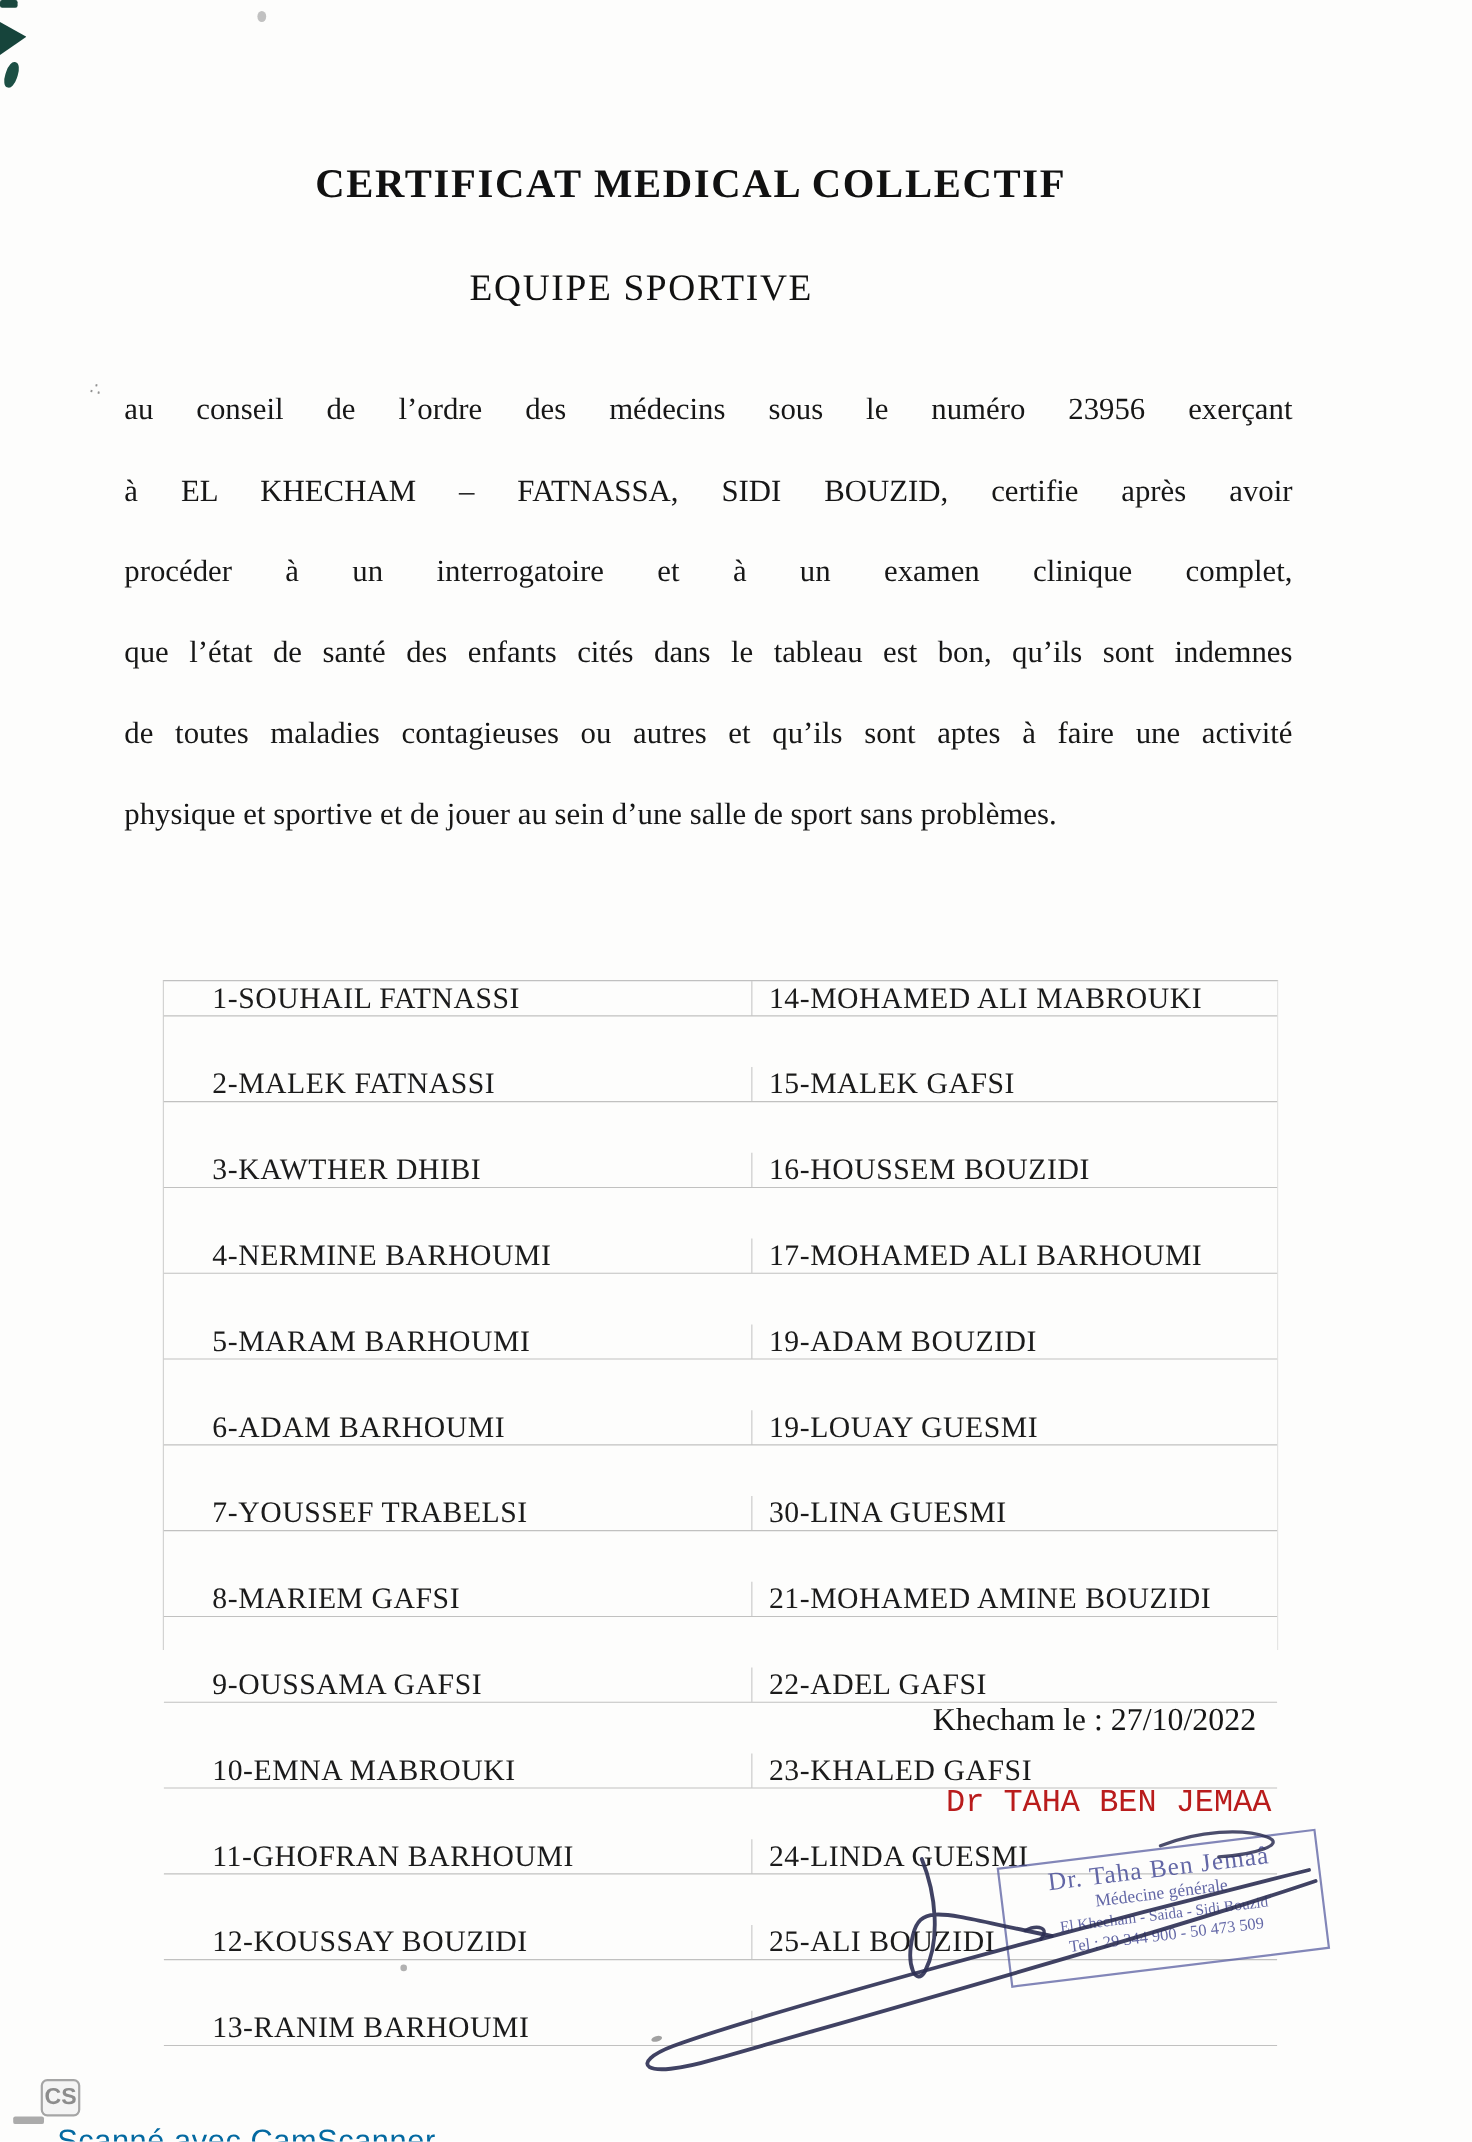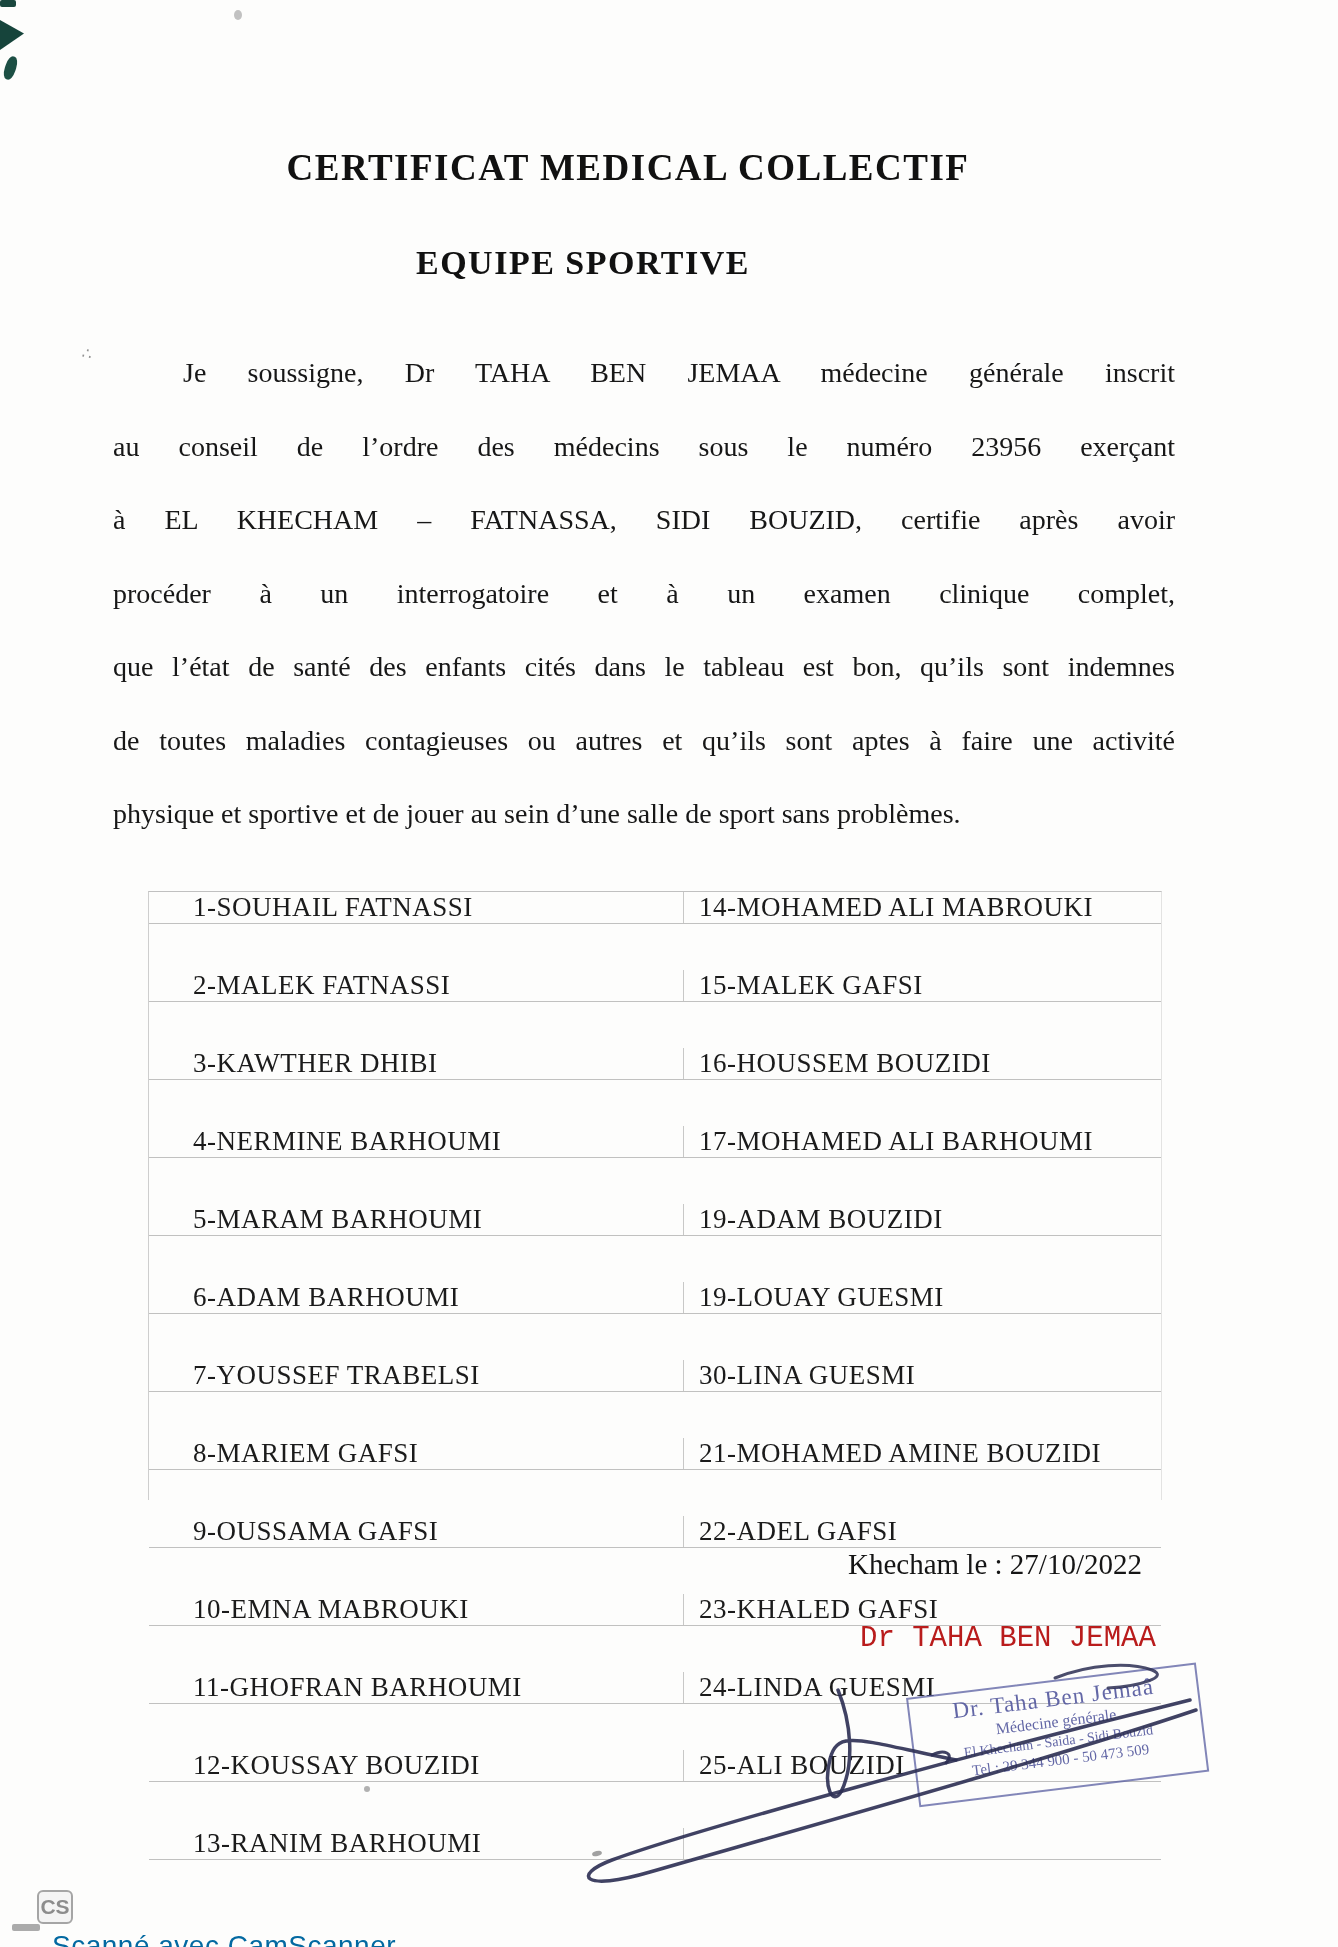--- a/index.html
+++ b/index.html
@@ -20,21 +20,21 @@
   .margin-mark{left:82px;top:344px;font-size:16px;color:#777;opacity:.8;transform:rotate(12deg);font-family:"DejaVu Sans",sans-serif;}
   .speck-b1{left:364px;top:1786px;width:6px;height:6px;background:#666;opacity:.5;border-radius:50%;}
   .speck-b2{left:592px;top:1851px;width:10px;height:5px;background:#555;opacity:.55;border-radius:50%;transform:rotate(-15deg);}
 
   .doc-title{
     position:absolute;top:146px;left:0;width:1256px;
     text-align:center;font-weight:bold;font-size:37px;letter-spacing:1.5px;color:#111;
   }
   .doc-subtitle{
     position:absolute;top:244px;left:0;width:1166px;
-    text-align:center;font-weight:bold;font-size:34px;letter-spacing:1.5px;color:#111;
+    text-align:center;font-weight:normal;font-size:34px;letter-spacing:1.5px;color:#111;
   }
   .body-text{
     position:absolute;top:336px;left:113px;width:1062px;
     font-size:28px;line-height:73.5px;color:#171717;
   }
   .body-line{text-align:justify;text-align-last:justify;}
   .body-line.first{text-indent:70px;}
   .body-line.last{text-align:left;text-align-last:left;}
 
   .names-table{
@@ -110,21 +110,20 @@
   <div class="artifact corner-mark-3"></div>
   <div class="artifact speck-top"></div>
   <div class="artifact margin-mark">∴</div>
   <div class="artifact speck-b1"></div>
   <div class="artifact speck-b2"></div>
 
   <div class="doc-title">CERTIFICAT MEDICAL COLLECTIF</div>
   <div class="doc-subtitle">EQUIPE SPORTIVE</div>
 
   <div class="body-text">
-    <div class="body-line first">Je soussigne, Dr TAHA BEN JEMAA médecine générale inscrit</div>
     <div class="body-line">au conseil de l’ordre des médecins sous le numéro 23956 exerçant</div>
     <div class="body-line">à EL KHECHAM – FATNASSA, SIDI BOUZID, certifie après avoir</div>
     <div class="body-line">procéder à un interrogatoire et à un examen clinique complet,</div>
     <div class="body-line">que l’état de santé des enfants cités dans le tableau est bon, qu’ils sont indemnes</div>
     <div class="body-line">de toutes maladies contagieuses ou autres et qu’ils sont aptes à faire une activité</div>
     <div class="body-line last">physique et sportive et de jouer au sein d’une salle de sport sans problèmes.</div>
   </div>
 
   <div class="names-table">
     <div class="table-row">

